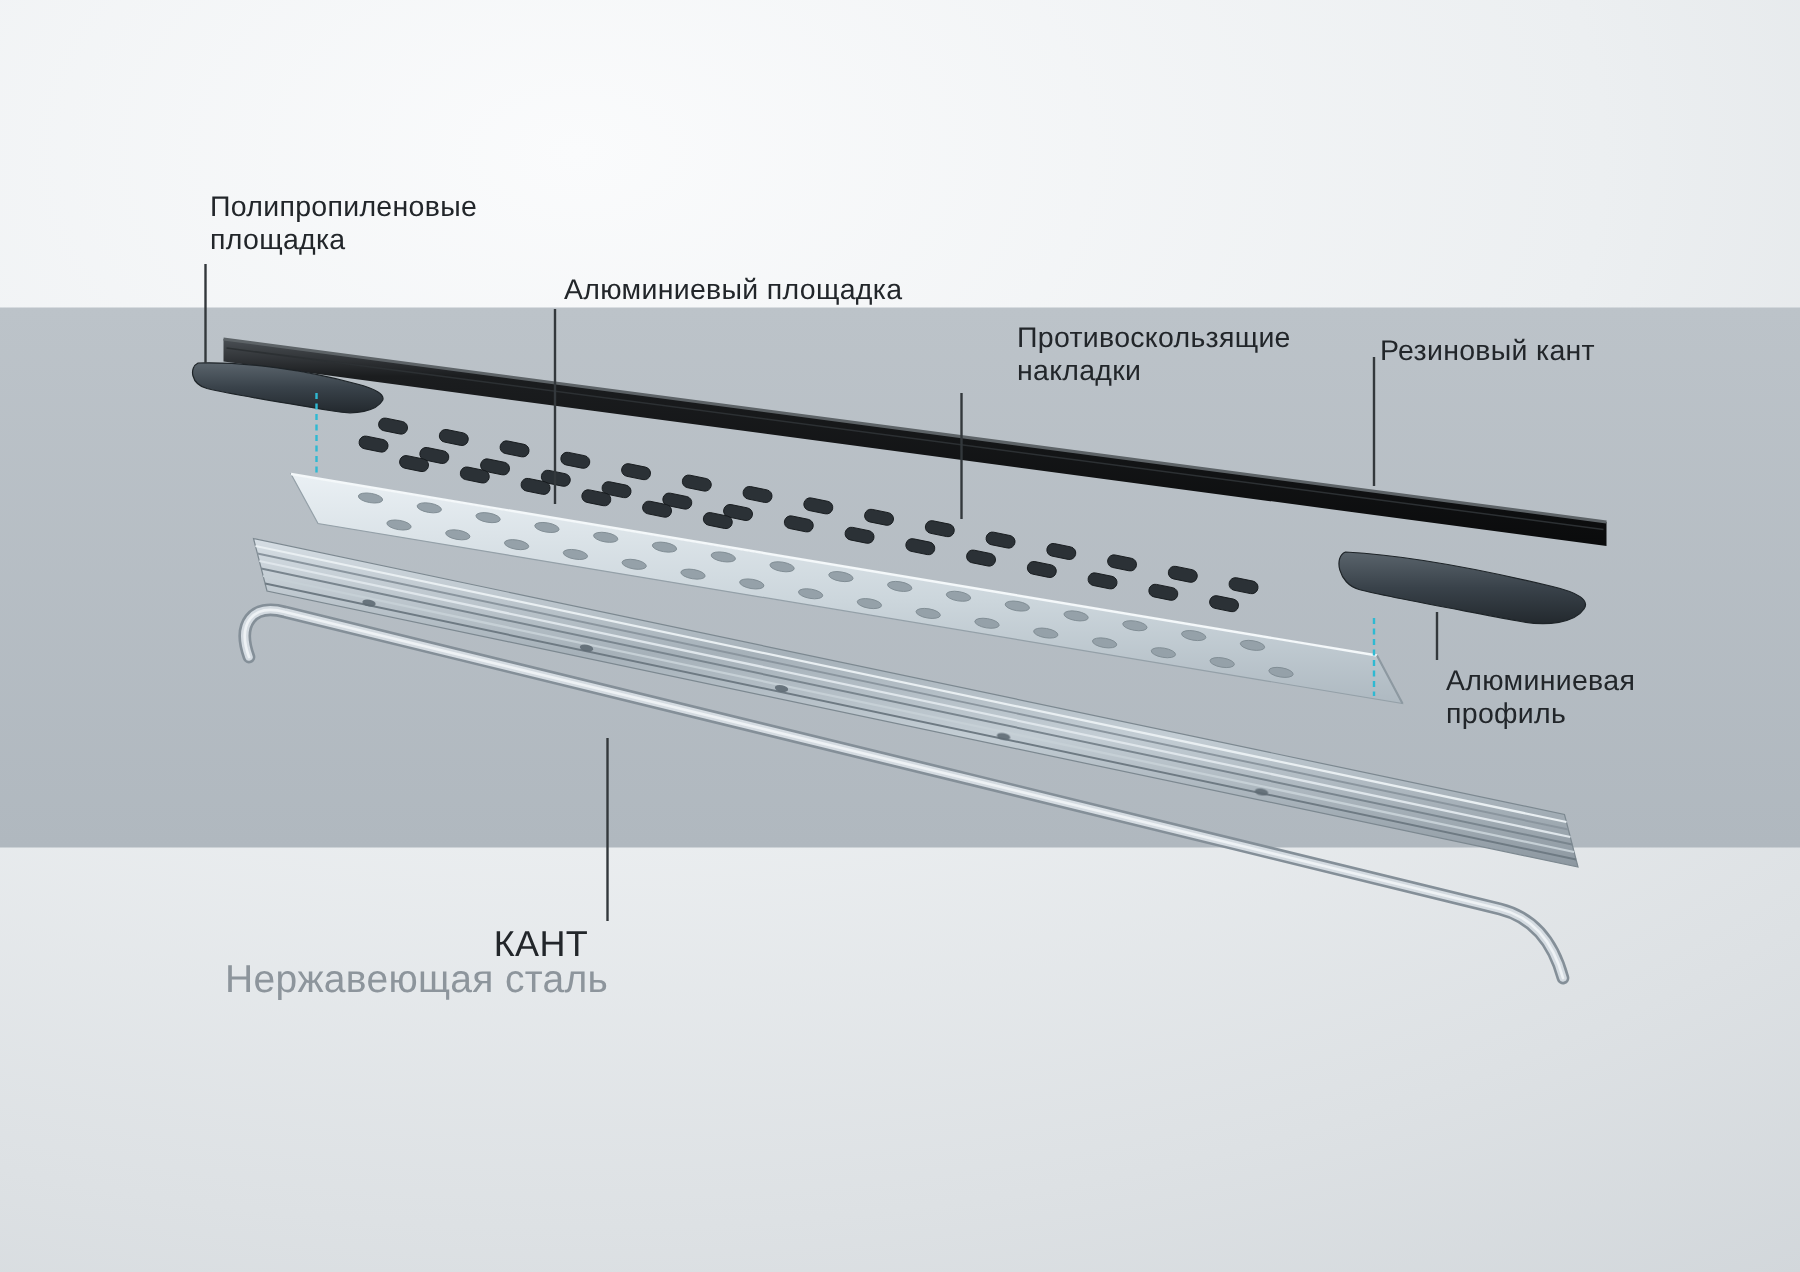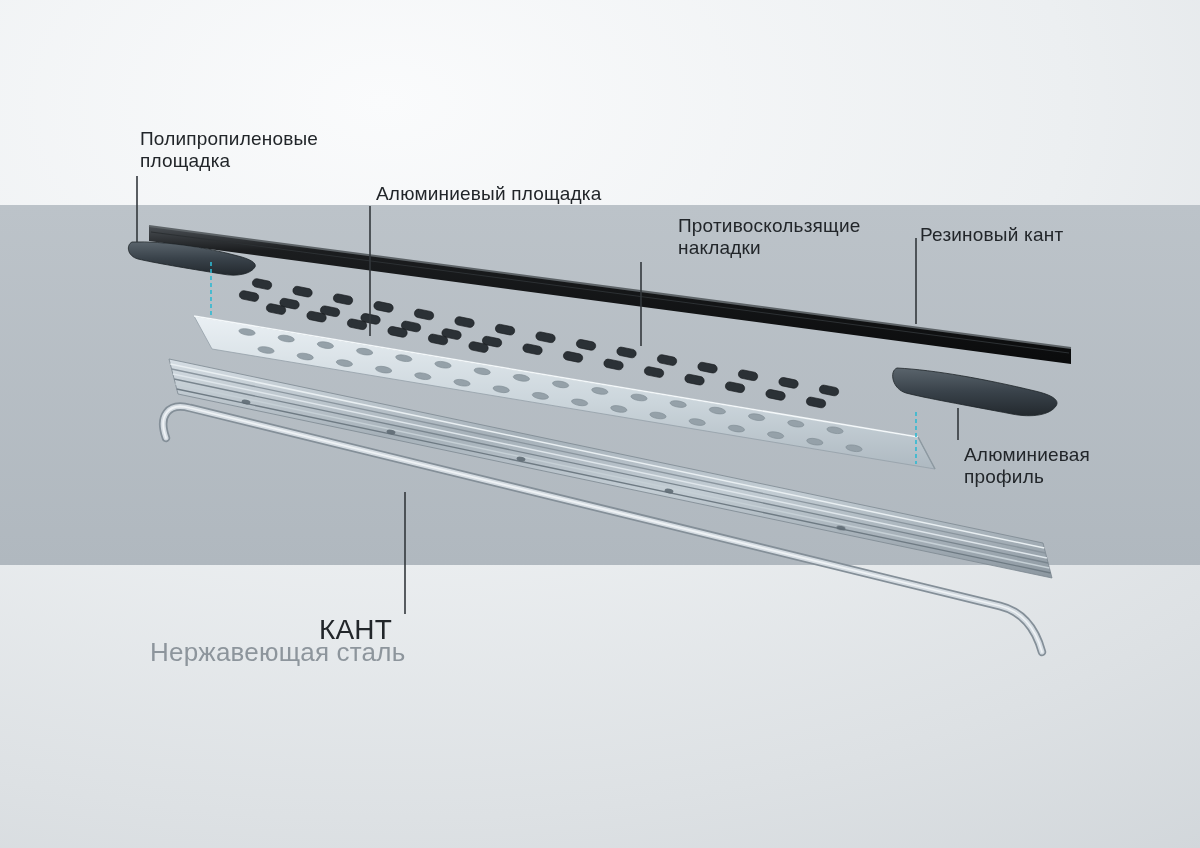--- a/index.html
+++ b/index.html
@@ -11,21 +11,21 @@
   .band{
     position:absolute;left:0;top:205px;width:1200px;height:360px;
     background:linear-gradient(180deg,#bcc3c9 0%,#b0b8bf 100%);
   }
   svg.diagram{position:absolute;left:0;top:0;}
   .lbl{
     position:absolute;font-weight:400;font-size:19px;line-height:22px;
     color:#22262a;white-space:nowrap;letter-spacing:.2px;
   }
   .kant{text-align:right;}
-  .kant .title{font-size:28px;line-height:23px;}
+  .kant .title{font-size:24px;line-height:23px;}
   .kant .sub{color:#8d959c;font-size:26px;line-height:22px;}
 </style>
 </head>
 <body>
 
 <div class="stage">
 
   <div class="band"></div>
 
   <svg class="diagram" width="1200" height="848" viewBox="0 0 1200 848">

